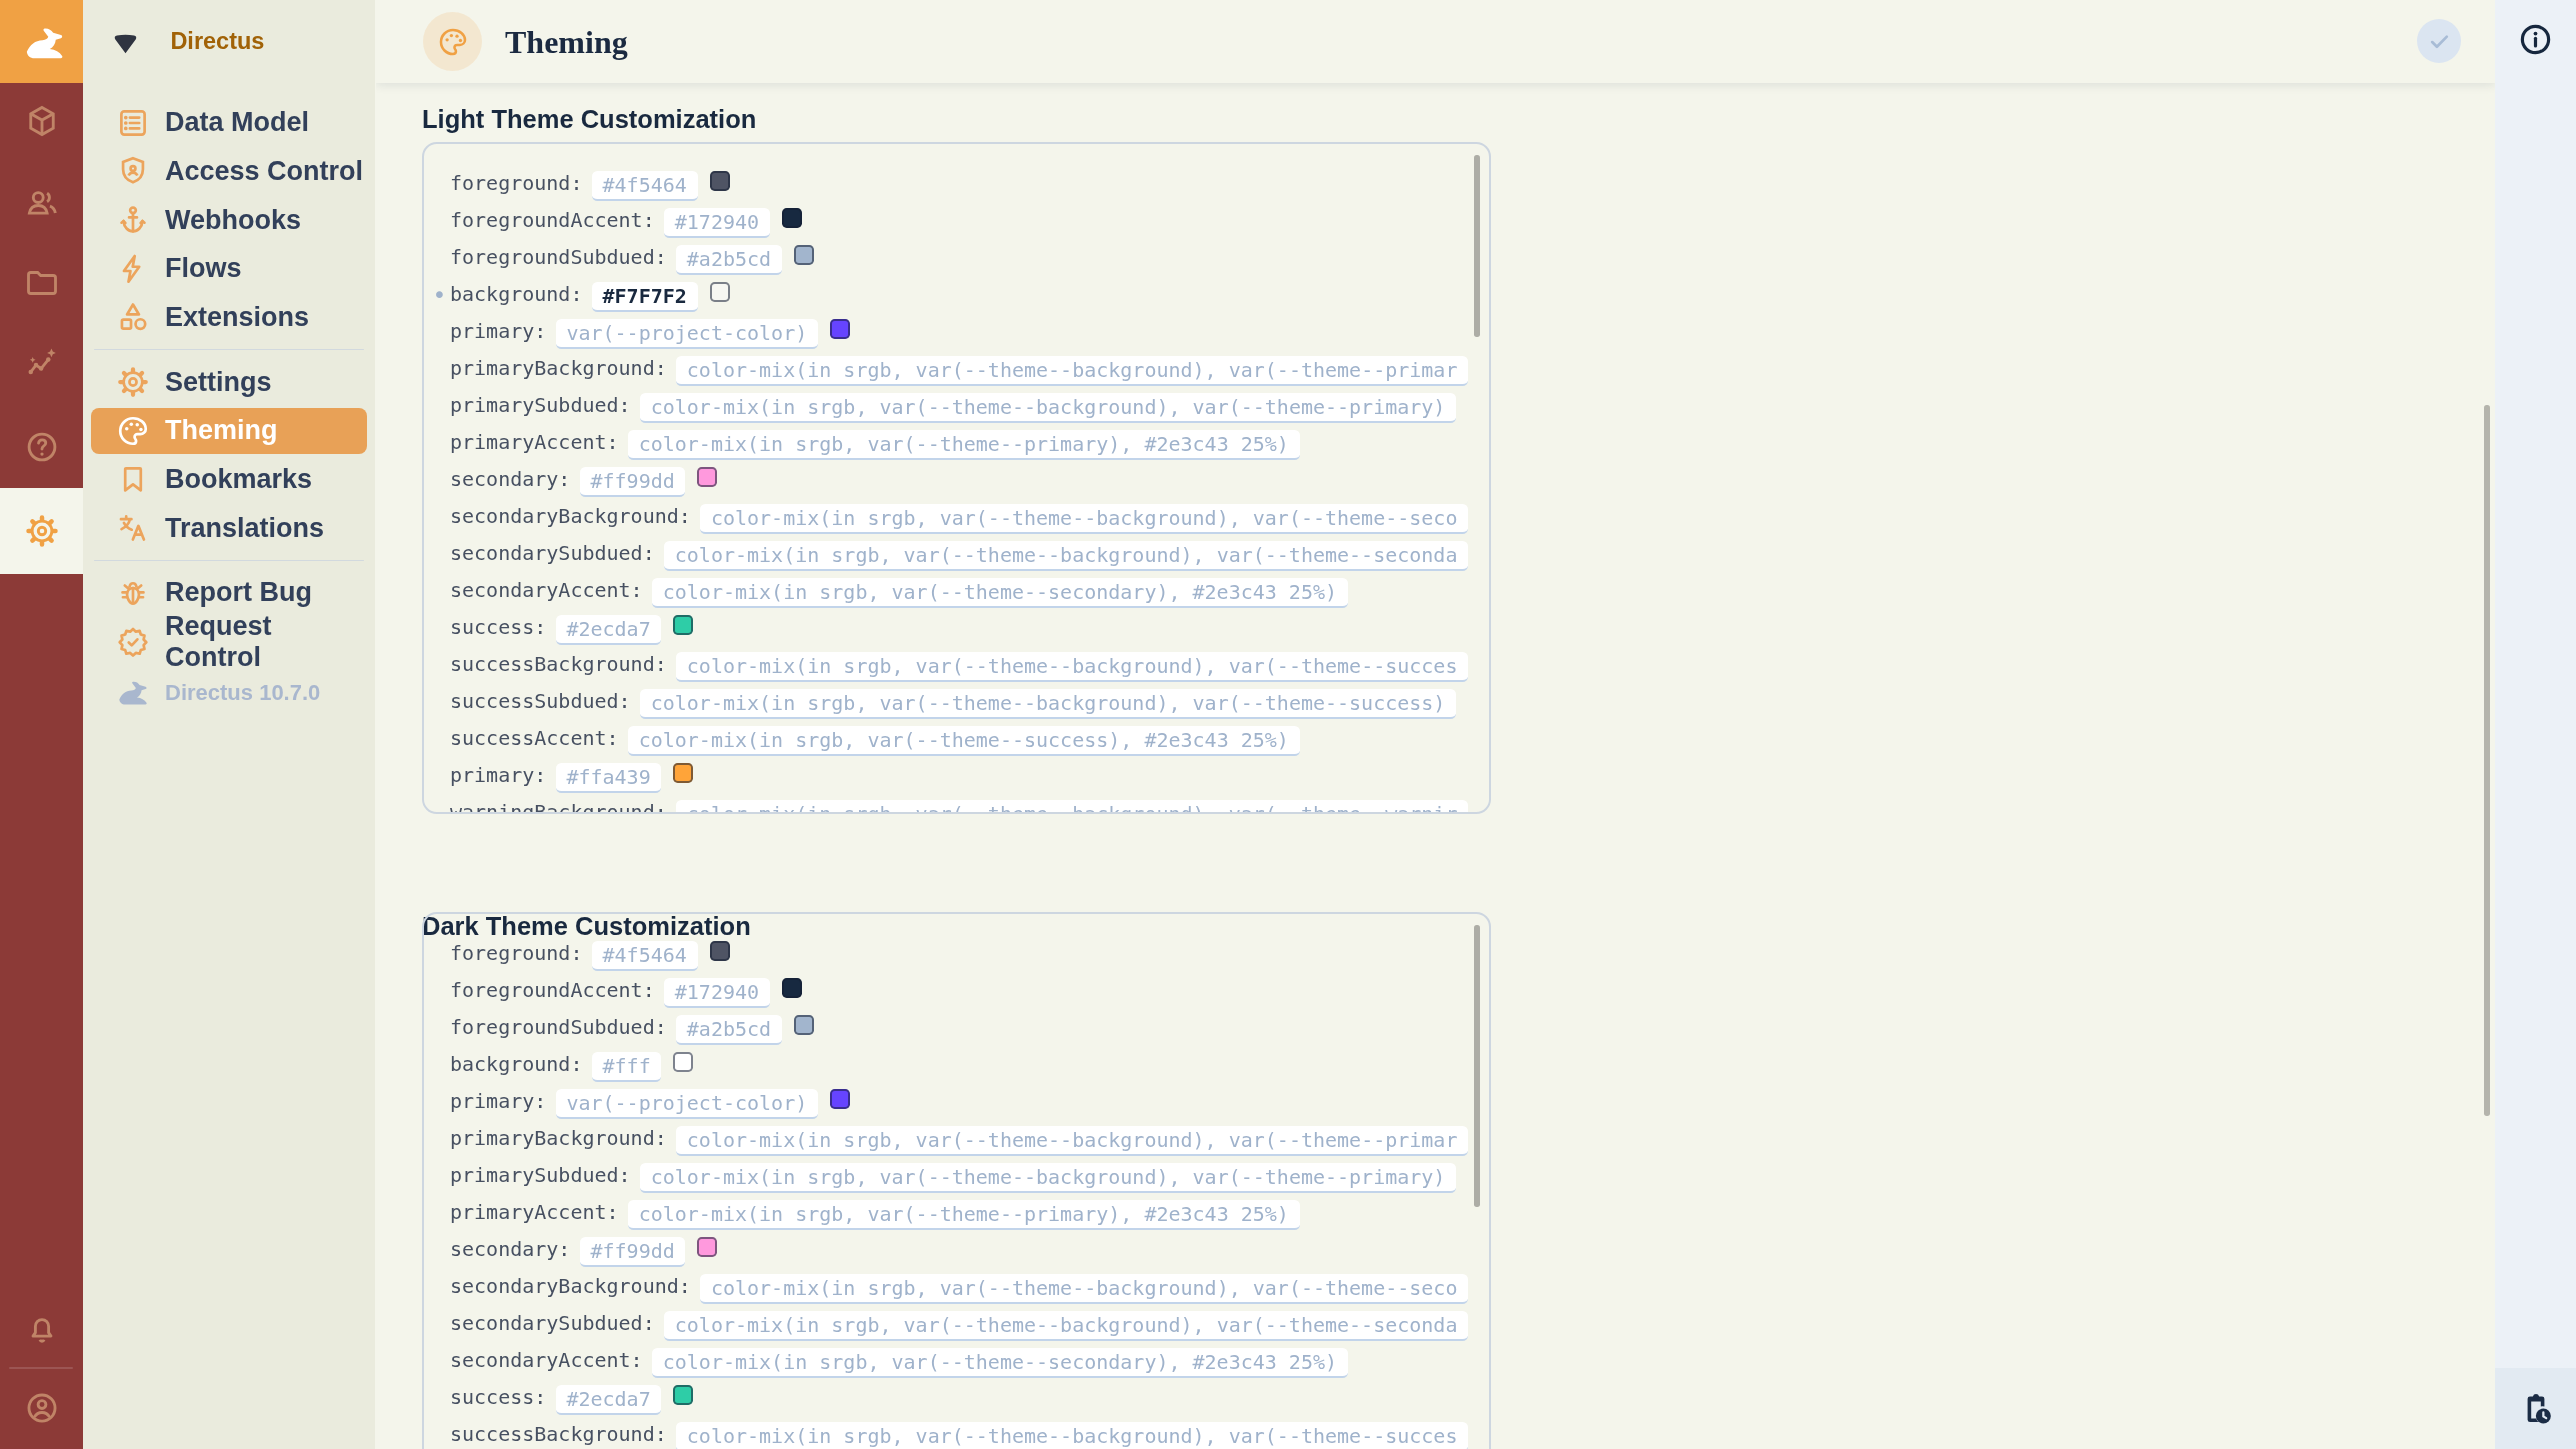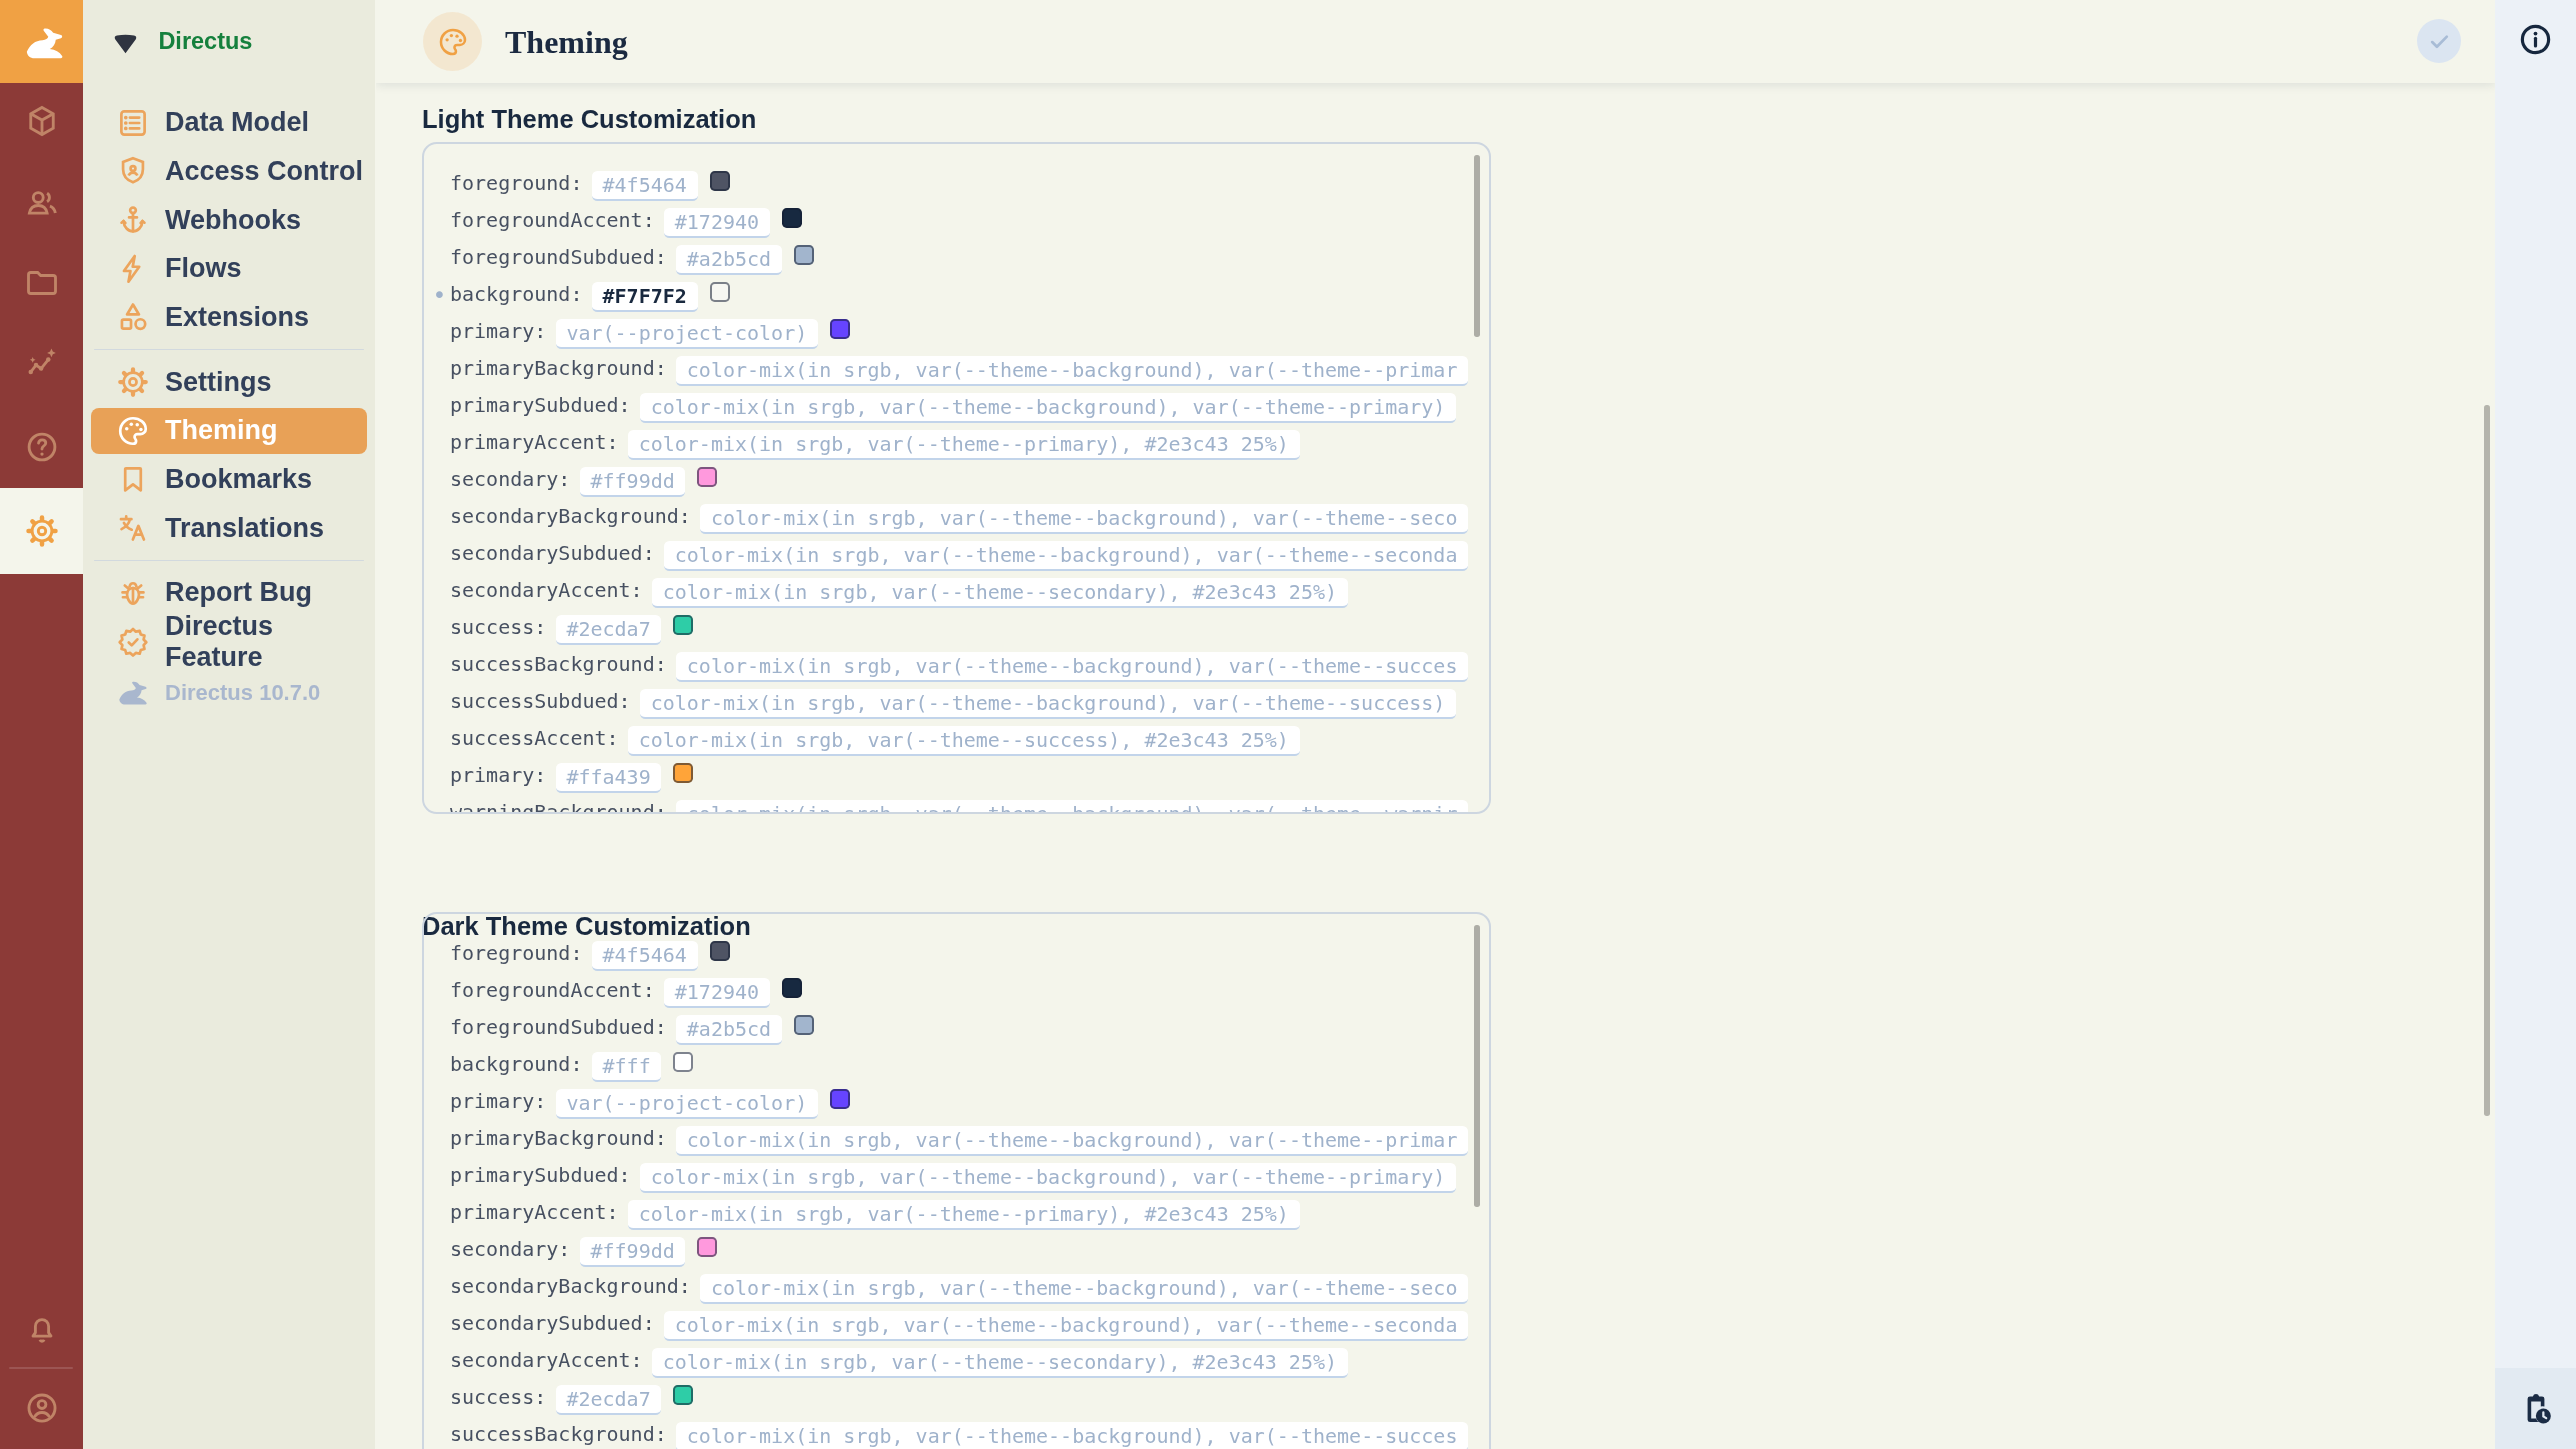--- a/index.html
+++ b/index.html
@@ -12,21 +12,21 @@
     display:flex; align-items:center; justify-content:center; }
   .mod-btn { position:absolute; left:0; width:83px; height:70px; display:flex; align-items:center;
     justify-content:center; color:#C08467; }
   .mod-btn.active { background:#F4F5EB; color:#F0A144; height:86px; }
   .mod-divider { position:absolute; left:9.4px; width:64px; height:2px; background:rgba(255,255,255,0.14); border-radius:1.3px; }
   .icn { display:block; }
 
   
   #nav { position:absolute; left:83px; top:0; width:292px; height:1449px; background:#EAEBDD; overflow:hidden; }
   #project-row { height:83px; display:flex; align-items:center; padding-left:27px; gap:17.4px; color:#2F3440; }
-  #project-name { font-size:23.5px; font-weight:600; color:#15803d; }
+  #project-name { font-size:23.5px; font-weight:600; color:#a16207;margin-left:12px; }
   #nav-list { padding-top:14px; }
   .nav-item { position:relative; height:46px; margin:2.7px 8px; border-radius:8px; display:flex;
     align-items:center; color:#32405A; }
   .nav-item .nv-ic { position:absolute; left:25px; width:34px; height:34px; color:#ECA45C; }
   .nav-item .nv-label { padding-left:74px; font-size:27px; font-weight:600; }
   .nav-item.active { background:#E8A157; }
   .nav-item.active .nv-ic, .nav-item.active .nv-label { color:#FFFFFF; }
   .nav-divider { height:1.3px; background:#D2D9DE; margin:8.7px 10.7px; border-radius:0.7px; }
   #version-row { position:relative; height:51px; margin:0 8px; display:flex; align-items:center; color:#A9B7CE; }
   #version-row .nv-ic { position:absolute; left:20px; width:42px; height:42px; color:#A9B7CE; }
@@ -285,21 +285,21 @@
       </div>
       <div class="nav-item">
         <span class="nv-ic">
           <svg class="icn" width="34" height="34" viewBox="0 0 24 24">
             <g fill="none" stroke="currentColor" stroke-width="1.9" stroke-linejoin="round">
               <path d="M12 2.8l2 1.9 2.7-.6.8 2.6 2.6.8-.6 2.7 1.9 2-1.9 2 .6 2.7-2.6.8-.8 2.6-2.7-.6-2 1.9-2-1.9-2.7.6-.8-2.6-2.6-.8.6-2.7-1.9-2 1.9-2-.6-2.7 2.6-.8.8-2.6 2.7.6z"></path>
               <path stroke-linecap="round" d="M9 12.3l2.1 2.1 4-4.3"></path>
             </g>
           </svg>
         </span>
-        <span class="nv-label">Directus Feature</span>
+        <span class="nv-label">Request Control</span>
       </div>
       <div id="version-row">
         <span class="nv-ic">
           <svg class="icn" width="40" height="40" viewBox="0 0 48 48">
             <path fill="currentColor" stroke="none" d="M10 33c3-6.8 7.6-10.4 14.5-10.7 3-.1 4.9-1.3 5.3-3.1l-4.2-5.6c-.6-.8-.1-1.9.9-2 3.3-.3 6.1 1.2 7.8 3.9l7.2 2.1c1.5.4 1.5 2.5 0 2.9l-4.8 1.4c-.3 3.9-2.4 7-5.5 8.6 5.1.5 9.1 2.7 11.4 6.4.6 1-.1 2.1-1.3 2.1H17c-4 0-6.8-2.5-7-6z"></path>
           </svg>
         </span>
         <span class="nv-label">Directus 10.7.0</span>
       </div>
     </div>

